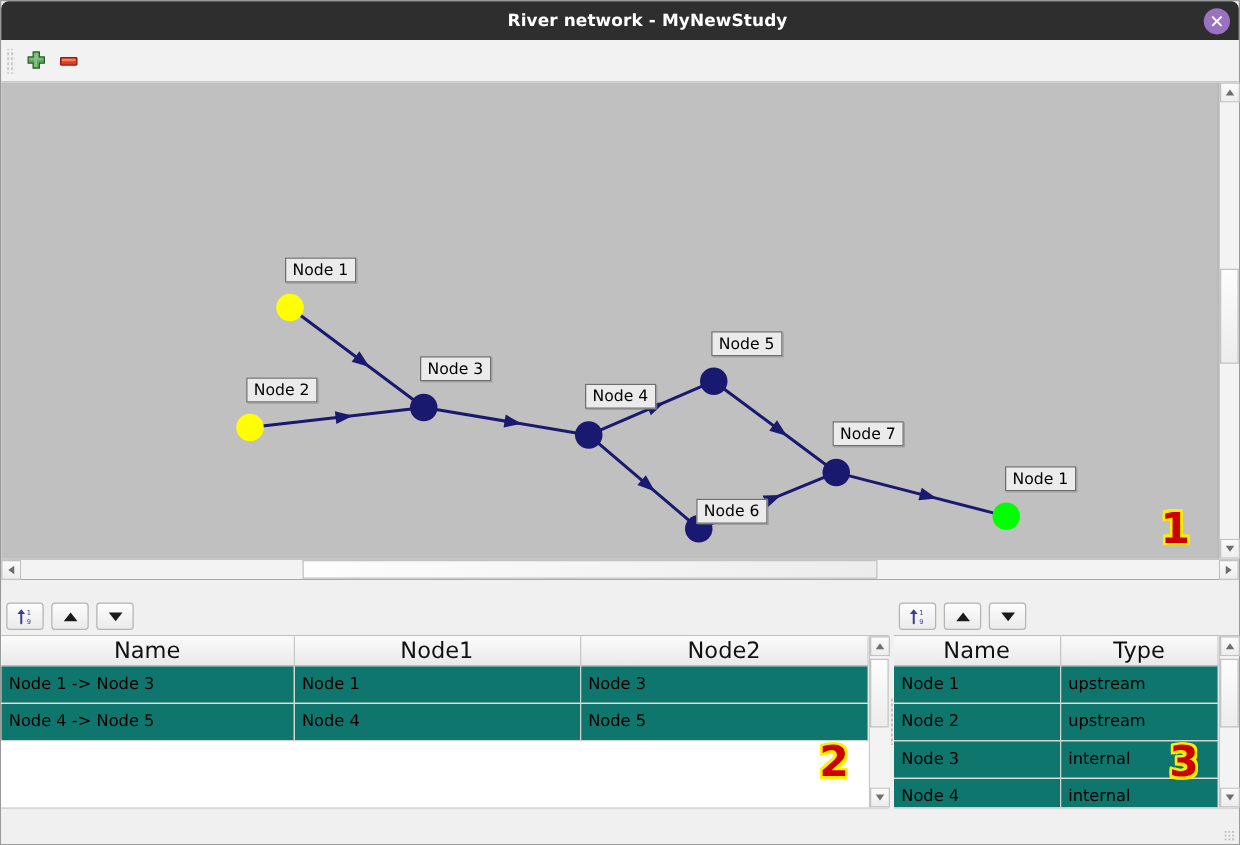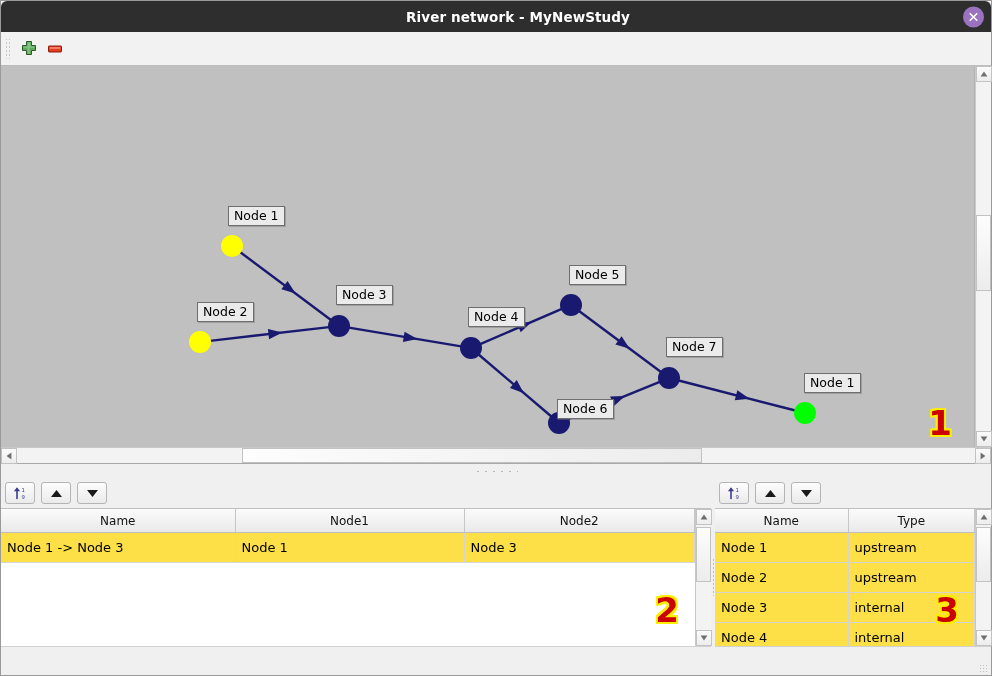--- a/index.html
+++ b/index.html
@@ -271,35 +271,35 @@
     table-layout: fixed;
     width: 100%;
     background: #ffffff;
   }
   table.grid th {
     height: 23px;
     background: linear-gradient(#fbfbfb,#e9e9e9);
     border-right: 1px solid #c6c6c6;
     border-bottom: 1px solid #bdbdbd;
     font-weight: normal;
-    font-size: 12px;
+    font-size: 18px;
     color: #111;
     text-align: center;
     padding: 0;
   }
   table.grid td {
     height: 29px;
     border-right: 1px solid #d4d4d4;
     border-bottom: 1px solid #d4d4d4;
     padding: 0 6px;
     font-size: 13px;
     color: #000;
     white-space: nowrap;
     overflow: hidden;
-    background: #fde047;
+    background: #0f766e;
   }
 
   .footer-strip {
     flex: 0 0 28px;
     height: 28px;
     background: #f0f0f0;
     border-top: 1px solid #d0d0d0;
     position: relative;
   }
   .footer-grip {
@@ -468,20 +468,25 @@
                   <th>Node1</th>
                   <th>Node2</th>
                 </tr>
               </thead>
             <tbody id="links-body">
                 <tr>
                   <td>Node 1 -&gt; Node 3</td>
                   <td>Node 1</td>
                   <td>Node 3</td>
                 </tr>
+                <tr>
+                  <td>Node 4 -&gt; Node 5</td>
+                  <td>Node 4</td>
+                  <td>Node 5</td>
+                </tr>
               </tbody>
           </table>
           <div class="overlay-num" style="right:16px; bottom:16px;">2</div>
         </div>
         <div class="vscroll">
           <div class="sb-arrow">
             <svg width="8" height="6" viewBox="0 0 8 6">
                 <path d="M4 0.6 L7.4 5.4 L0.6 5.4 Z" fill="#6e6e6e"></path>
               </svg>
           </div>

